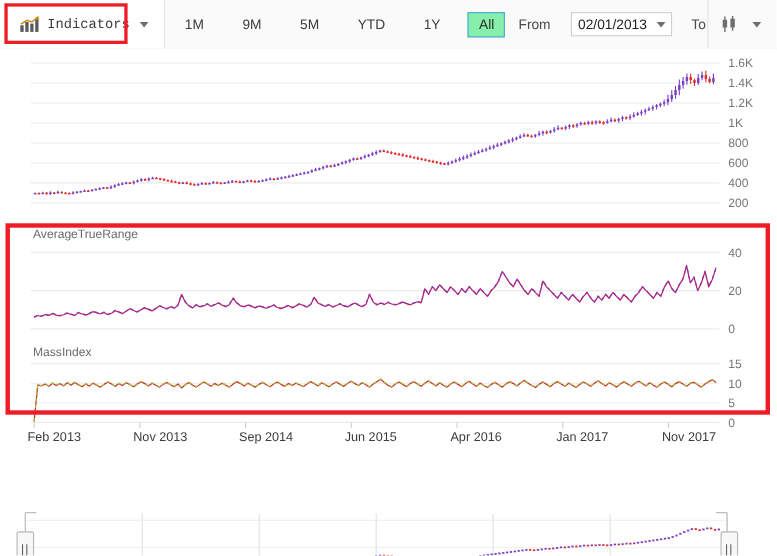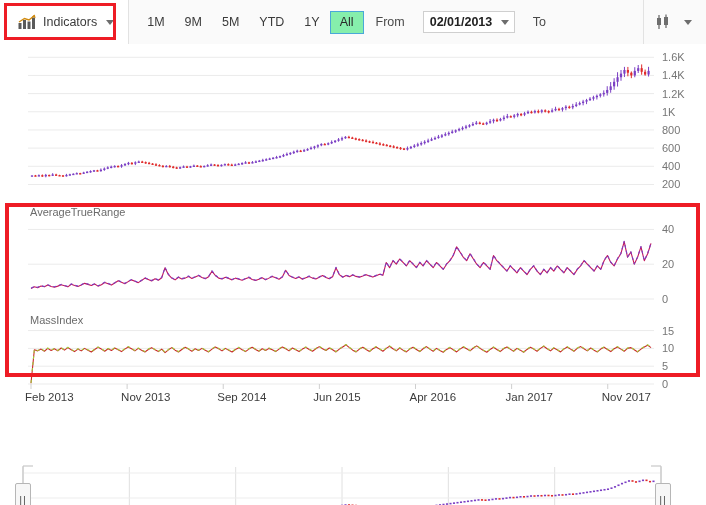--- a/index.html
+++ b/index.html
@@ -45,36 +45,37 @@
     position: absolute;
     left: 4px; top: 3px;
     width: 112px; height: 37px;
     border: 3px solid #ee1c25;
     box-sizing: border-box;
     pointer-events: none;
   }
   #indicators-btn {
     display: flex; align-items: center; gap: 7px;
     cursor: default;
+    font-family: Liberation Mono, monospace;
   }
   .ind-icon { width: 18px; height: 16px; display: block; }
   #indicators-label {
     font-size: 12.5px; color: #3b3b3b;
   }
   .caret-down {
     width: 0; height: 0;
     border-left: 4px solid transparent;
     border-right: 4px solid transparent;
     border-top: 5px solid #6d6d6d;
     margin-left: 2px;
   }
 
   
   #range-buttons {
-    display: flex; align-items: center; gap: 0px;
+    display: flex; align-items: center; gap: 15px;
     flex: 0 0 auto; padding: 0 4px 0 8px;
   }
   .range-btn {
     font-size: 12.5px; color: #3b3b3b;
     padding: 3px 9px;
     border: 1px solid transparent;
     cursor: default;
     line-height: 15px;
   }
   .range-btn.selected {
@@ -91,21 +92,21 @@
   .dr-label { font-size: 12.5px; color: #4a4a4a; }
   .date-box {
     display: flex; align-items: center; justify-content: space-between;
     width: 92px; height: 22px;
     border: 1px solid #cfcfcf;
     background: #ffffff;
     padding: 0 5px 0 6px;
     box-sizing: border-box;
     cursor: default;
   }
-  .date-text { font-size: 12.5px; color: #222; font-weight: bold; }
+  .date-text { font-size: 12.5px; color: #222; }
 
   #toolbar-spacer { flex: 1 1 auto; height: 44px; }
 
   #charttype-wrap {
     display: flex; align-items: center; gap: 8px;
     flex: 0 0 auto; padding: 0 14px 0 10px;
   }
   .candle-icon { width: 20px; height: 16px; display: block; }
 
   

